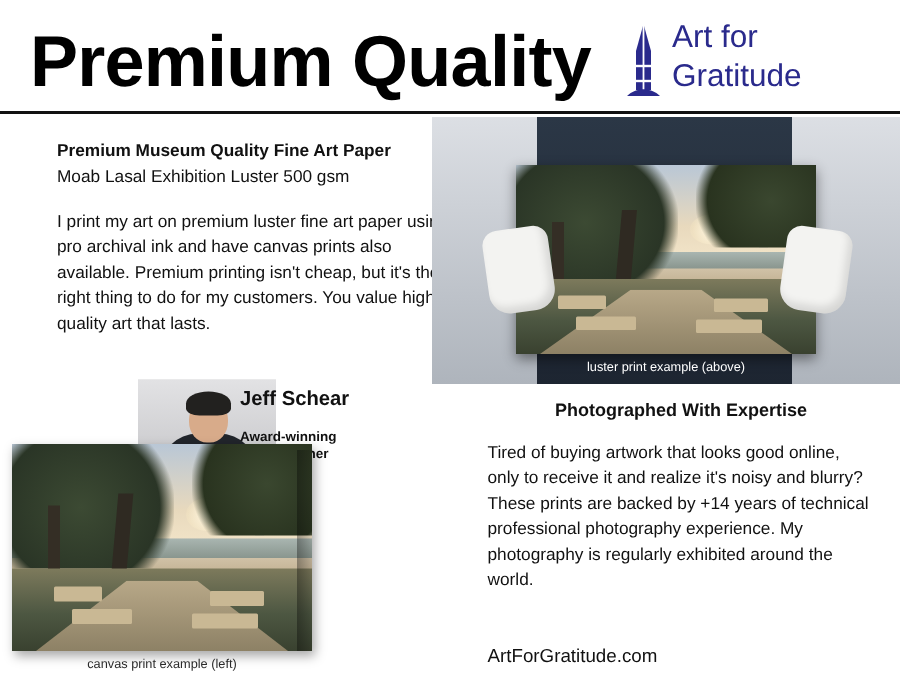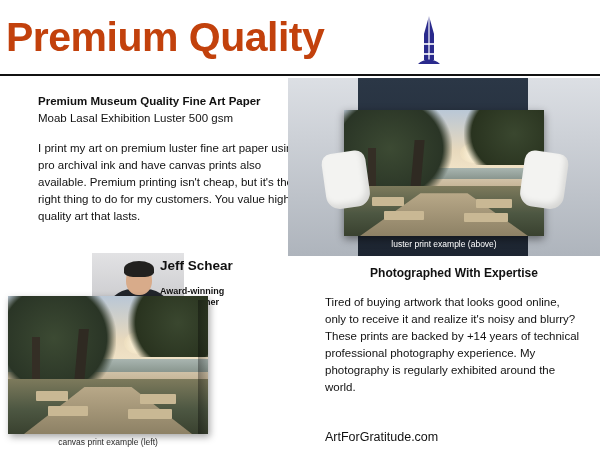--- a/index.html
+++ b/index.html
@@ -19,26 +19,26 @@
   
   .header {
     position: absolute;
     left: 0; top: 0;
     width: 600px;
     height: 76px;
     background: #ffffff;
   }
   .header-title {
     position: absolute;
-    left: 6px;
+    left: 20px;
     top: 14px;
-    font-size: 41px;
+    font-size: 48px;
     font-weight: bold;
     letter-spacing: -0.5px;
-    color: #c2410c;
+    color: #000000;
     white-space: nowrap;
   }
   .logo {
     position: absolute;
     right: 16px;
     top: 10px;
     width: 180px;
     height: 60px;
   }
   .logo-mark {
@@ -375,20 +375,24 @@
   <div class="header-title">Premium Quality</div>
 
   <div class="logo">
     <svg class="logo-mark" viewBox="0 0 34 52">
       <path d="M17 2 L22 20 L22 46 L12 46 L12 20 Z" fill="#2a2a8c"></path>
       <path d="M17 2 L17 50" stroke="#ffffff" stroke-width="1.2"></path>
       <path d="M9 30 L25 30" stroke="#ffffff" stroke-width="1.6"></path>
       <path d="M10 40 L24 40" stroke="#ffffff" stroke-width="1.6"></path>
       <path d="M6 50 C12 44, 22 44, 28 50 Z" fill="#2a2a8c"></path>
     </svg>
+    <div class="logo-text">
+      <span class="l1">Art for</span>
+      <span class="l2">Gratitude</span>
+    </div>
   </div>
 </div>
 <div class="rule"></div>
 
 <div class="left-col">
   <p class="lead">Premium Museum Quality Fine Art Paper</p>
   <p class="sub">Moab Lasal Exhibition Luster 500 gsm</p>
   <p class="body-text">I print my art on premium luster fine art paper using pro archival ink and have canvas prints also available. Premium printing isn't cheap, but it's the right thing to do for my customers. You value high quality art that lasts.</p>
 </div>
 

